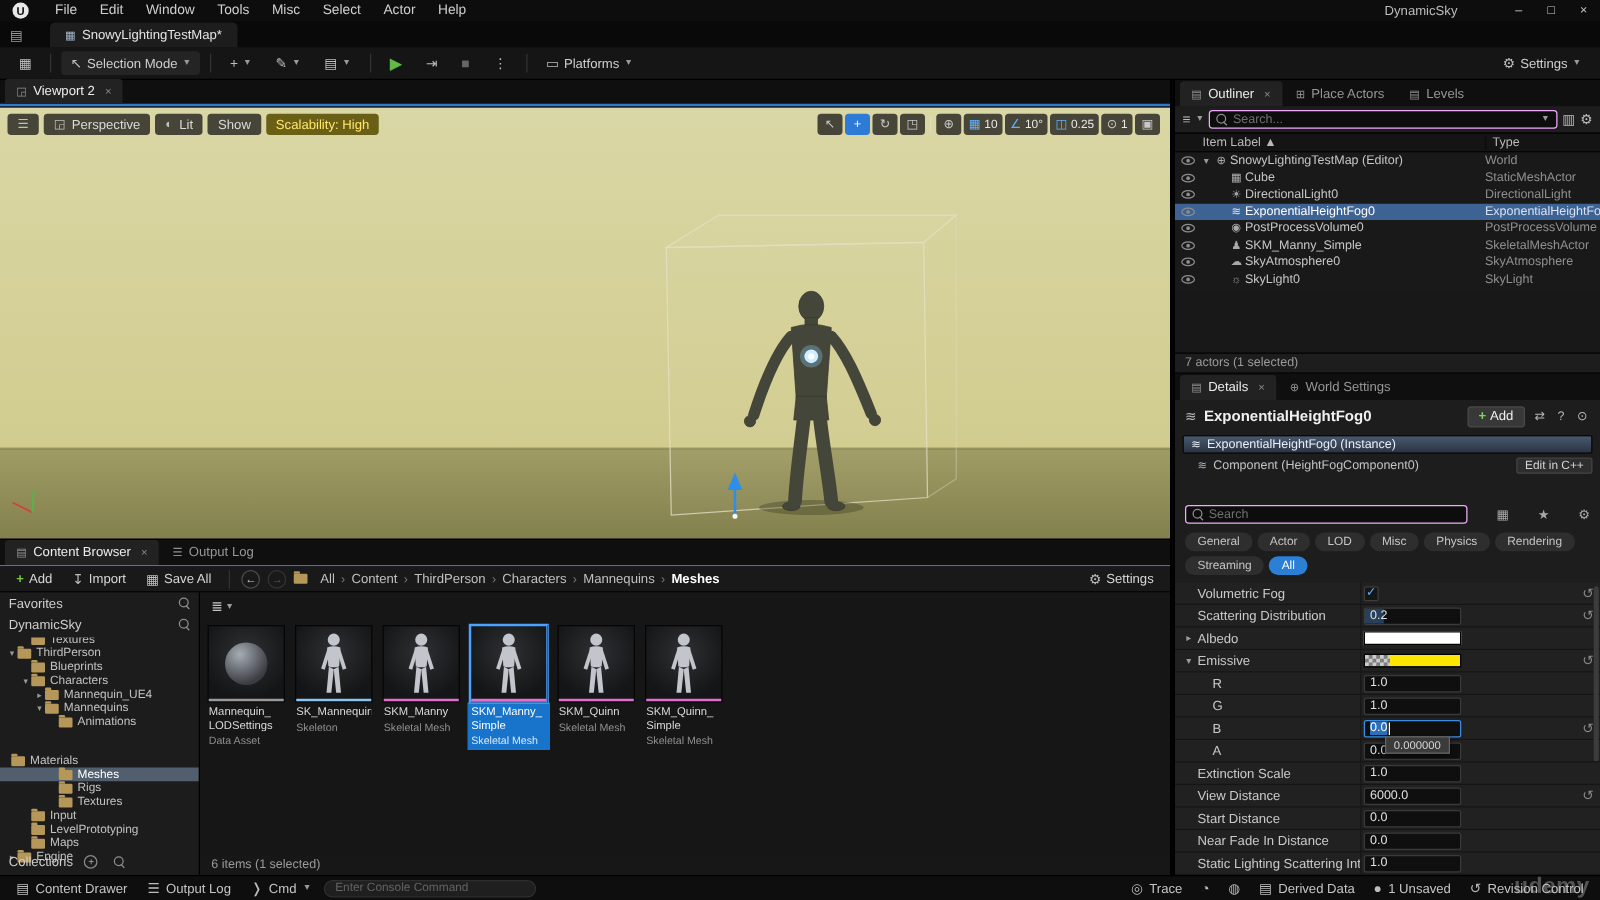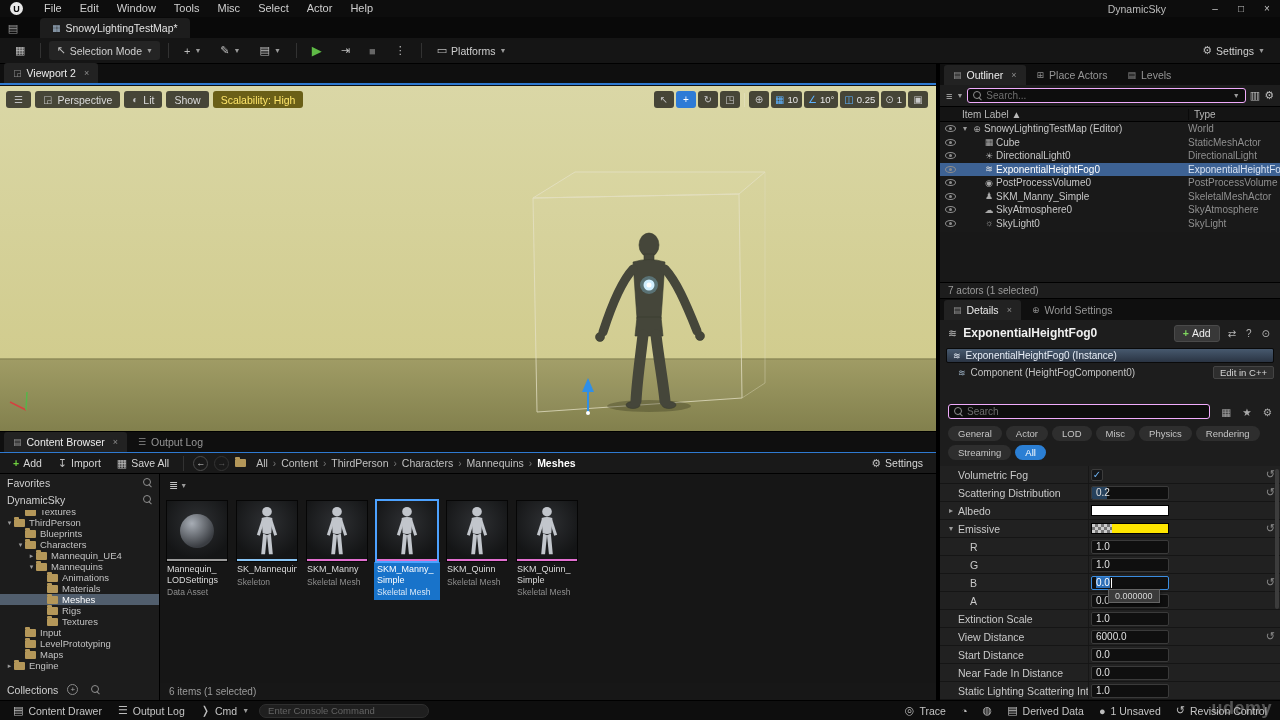--- a/index.html
+++ b/index.html
@@ -81,21 +81,21 @@
 
 #details{position:absolute;left:938px;top:298px;width:342px;height:402px;background:#1d1d1d;border-left:2px solid #000;border-top:1px solid #000;}
 .d-header{height:26px;display:flex;align-items:center;gap:6px;padding:0 8px;}
 .d-title{font-size:12px;font-weight:bold;color:#f0f0f0;}
 .add-btn{margin-left:auto;height:17px;display:flex;align-items:center;gap:3px;background:#383838;border:1px solid #4a4a4a;border-radius:3px;padding:0 8px;color:#efefef;font-size:10.5px;}
 .add-btn .plus{color:#7fd65e;font-weight:bold;}
 .d-hico{color:#b5b5b5;font-size:10px;padding:0 2px;}
 .inst-bar{height:15px;margin:2px 6px;background:linear-gradient(#47596e,#2a3443);border:1px solid #0a0a0a;border-radius:2px;display:flex;align-items:center;gap:5px;padding:0 6px;color:#e8eef7;font-size:10px;}
 .comp-row{height:15px;margin:0 6px;display:flex;align-items:center;gap:5px;padding-left:12px;color:#c3c3c3;font-size:10px;}
 .edit-cpp{margin-left:auto;background:#2e2e2e;border:1px solid #444;border-radius:2px;padding:0 6px;height:13px;line-height:12px;font-size:9.5px;color:#d5d5d5;}
-.d-search{height:19px;display:flex;align-items:center;gap:11px;padding:0 8px;margin-top:22px;}
+.d-search{height:19px;display:flex;align-items:center;gap:23px;padding:0 8px;margin-top:22px;}
 .d-icon{color:#a8a8a8;font-size:10.5px;}
 #cat-pills{display:flex;flex-wrap:wrap;gap:4px;padding:5px 8px 6px;}
 .cat-pill{height:15px;line-height:15px;border-radius:8px;background:#2e2e2e;color:#c5c5c5;font-size:9.5px;padding:0 10px;}
 .cat-pill.on{background:#2b7fd4;color:#fff;}
 #prop-rows{position:relative;background:#212121;}
 .p-row{display:flex;align-items:center;height:18px;padding-left:6px;position:relative;border-bottom:1px solid rgba(0,0,0,.35);}
 .p-label{width:143px;display:flex;align-items:center;gap:2px;color:#c9c9c9;font-size:10.5px;white-space:nowrap;overflow:hidden;border-right:1px solid #171717;height:100%;}
 .p-label.ind .p-name{padding-left:12px;}
 .p-exp{width:10px;font-size:8px;color:#9a9a9a;text-align:center;flex:none;}
 .p-val{flex:1;display:flex;align-items:center;padding-left:2px;}
@@ -763,21 +763,21 @@
             <div class="t-row" style="padding-left: 27px;">
               <span class="t-exp">▾</span>
               <span class="folder"></span>
               <span class="t-label">Mannequins</span>
             </div>
             <div class="t-row" style="padding-left: 38px;">
               <span class="t-exp"></span>
               <span class="folder"></span>
               <span class="t-label">Animations</span>
             </div>
-            <div class="t-row" style="padding-left: 38px;">
+            <div class="t-row" style=" margin-top: 20px;">
               <span class="t-exp"></span>
               <span class="folder"></span>
               <span class="t-label">Materials</span>
             </div>
             <div class="t-row sel" style="padding-left: 38px;">
               <span class="t-exp"></span>
               <span class="folder"></span>
               <span class="t-label">Meshes</span>
             </div>
             <div class="t-row" style="padding-left: 38px;">

